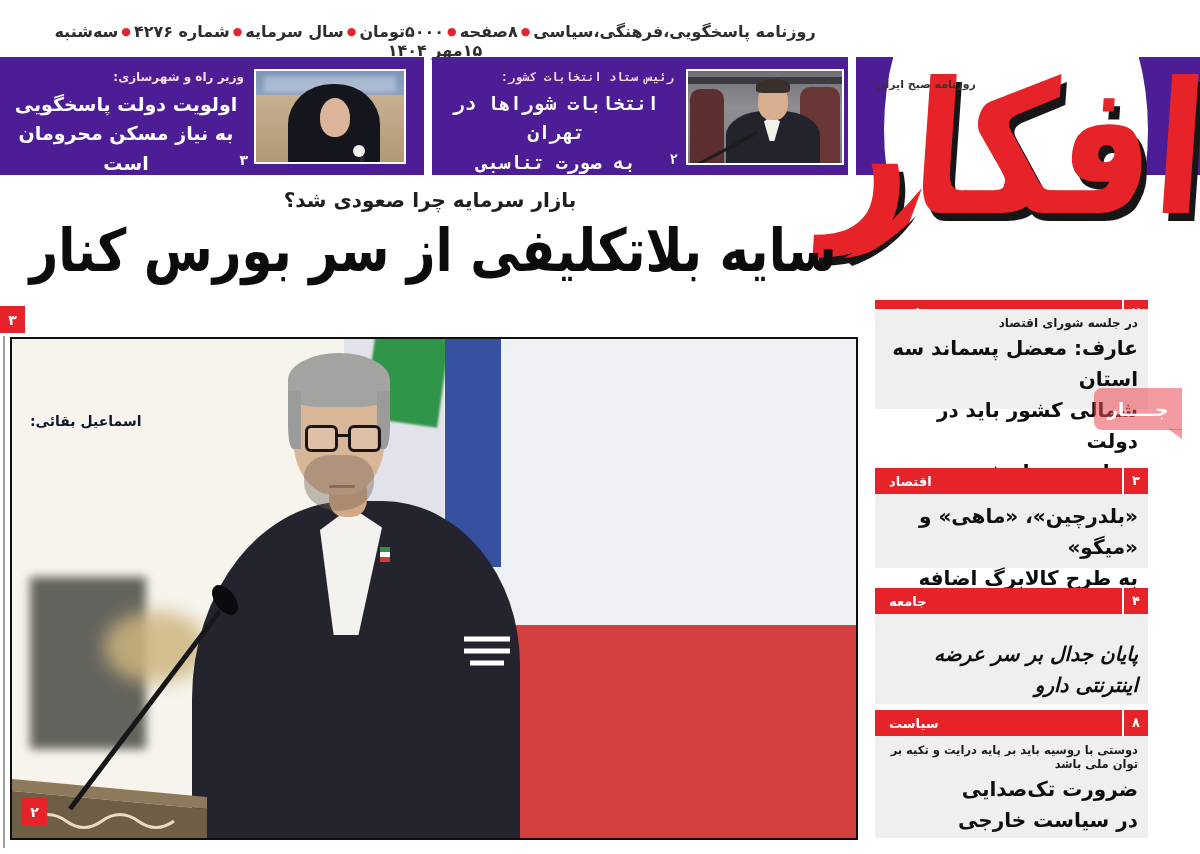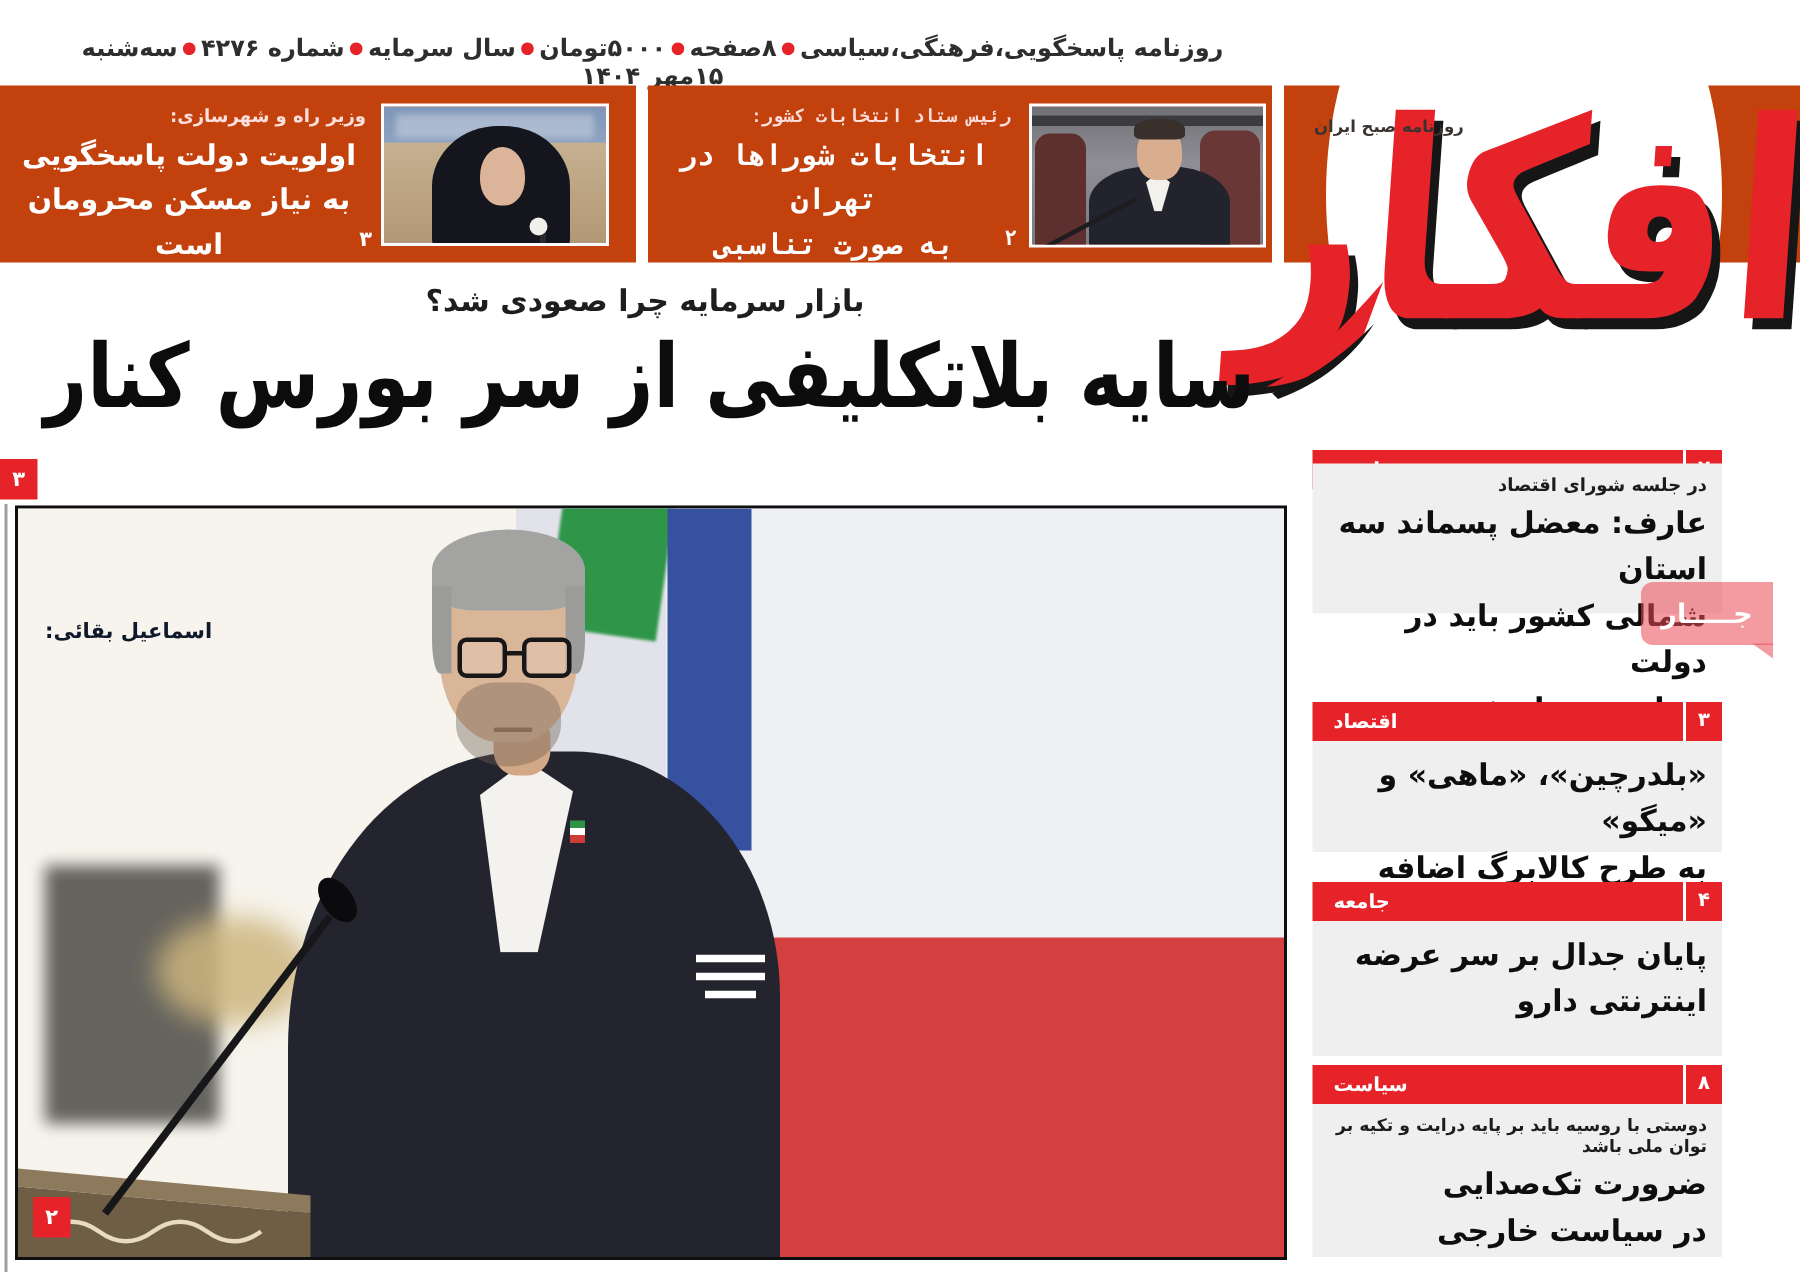--- a/index.html
+++ b/index.html
@@ -14,21 +14,21 @@
 
   
   .dateline {
     top:22px; left:40px; width:790px; height:30px;
     text-align:center; font-size:16px; font-weight:bold; color:#2e2e2e;
     direction:rtl;
   }
   .dateline .dot { color:#e62329; font-size:11px; vertical-align:2px; padding:0 3px; }
 
   
-  .banner { top:57px; height:118px; background:#c2410c; }
+  .banner { top:57px; height:118px; background:#4c1d95; }
   .banner-left   { left:0;   width:424px; }
   .banner-center { left:432px; width:416px;font-family:Liberation Mono, monospace; }
   .banner-right  { left:856px; width:344px; }
 
   .banner .bphoto {
     position:absolute; top:12px; border:2px solid #fff; overflow:hidden; background:#9a8succeed;
   }
   .banner-left  .bphoto { right:18px; width:152px; height:95px; }
   .banner-center .bphoto { right:4px;  width:158px; height:96px; }
 
@@ -263,21 +263,21 @@
 <div class="abs side-item side-body it2-body">
   <div class="sheadline preline" style="margin-top:0;">«بلدرچین»، «ماهی» و «میگو»
 به طرح کالابرگ اضافه شد</div>
 </div>
 
 <div class="abs side-item side-bar it3-bar">
   <div class="slabel">جامعه</div>
   <div class="snum">۴</div>
 </div>
 <div class="abs side-item side-body it3-body">
-  <div class="sheadline preline" style="margin-top:0;">پایان جدال بر سر عرضه
+  <div class="sheadline preline" style="margin-top:18px;font-style:italic;">پایان جدال بر سر عرضه
 اینترنتی دارو</div>
 </div>
 
 <div class="abs side-item side-bar it4-bar">
   <div class="slabel">سیاست</div>
   <div class="snum">۸</div>
 </div>
 <div class="abs side-item side-body it4-body">
   <div class="skicker" style="font-size:11.5px;">دوستی با روسیه باید بر پایه درایت و تکیه بر توان ملی باشد</div>
   <div class="sheadline preline">ضرورت تک‌صدایی

